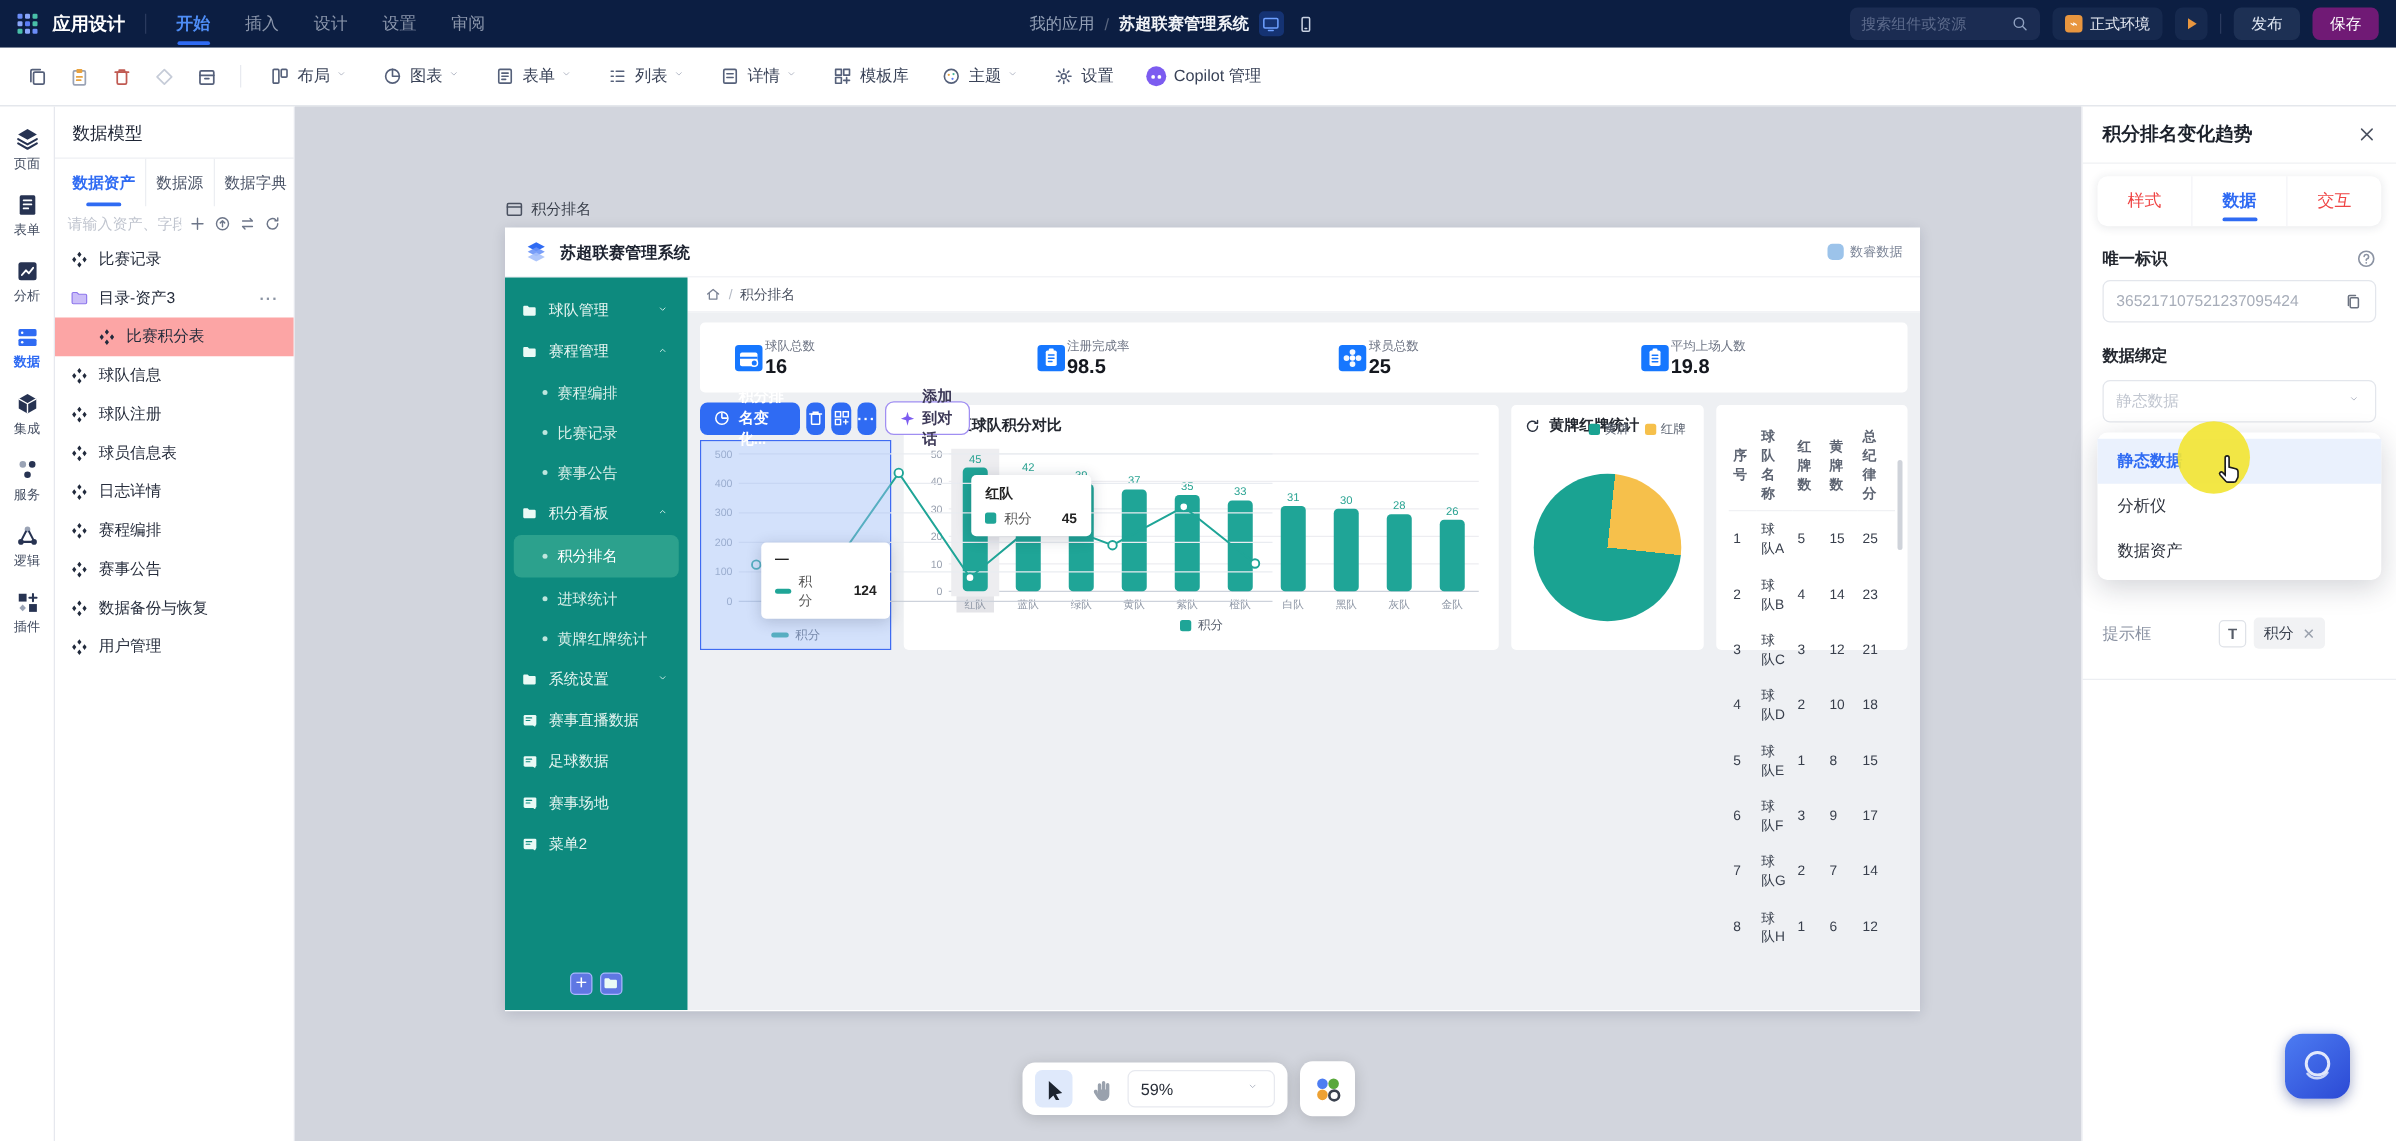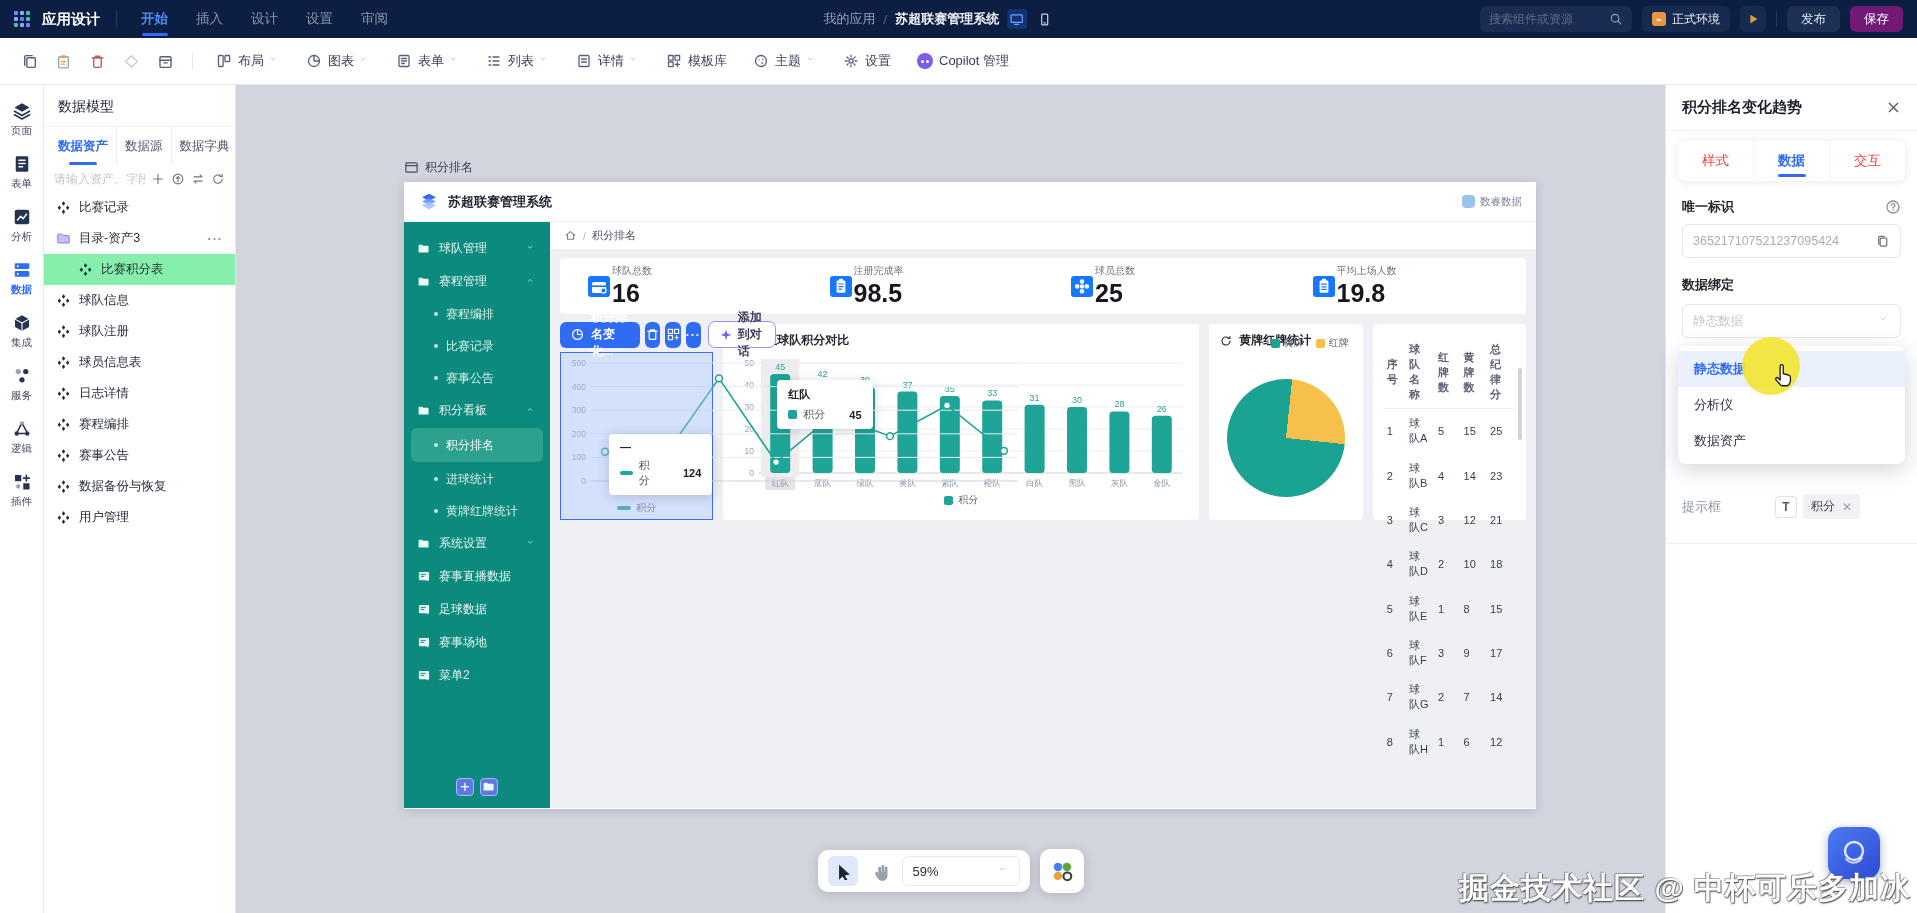--- a/index.html
+++ b/index.html
@@ -47,21 +47,21 @@
 .dp-tab.active{color:#2f6bf3;font-weight:700}
 .dp-tab.active::after{content:"";position:absolute;left:50%;transform:translateX(-50%);bottom:0;width:28px;height:3px;border-radius:2px;background:#2f6bf3}
 .dp-tab+.dp-tab{border-left:1px solid #eceef2}
 .dp-search{margin:7px 10px 4px;display:flex;align-items:center;gap:6px}
 .dp-search input{flex:1;border:none;outline:none;font-size:12px;color:#555;font-family:inherit;min-width:0}
 .dp-search input::placeholder{color:#c0c5cf}
 .dp-ico{color:#6d7689;display:flex;align-items:center;cursor:pointer}
 .tree{flex:1;overflow:hidden;padding-top:2px}
 .titem{height:31px;display:flex;align-items:center;gap:8px;padding:0 12px;font-size:12.5px;color:#262d3c;cursor:pointer}
 .titem.indent{padding-left:34px}
-.titem.selected{background:#86efac}
+.titem.selected{background:#fca5a5}
 .titem .more{margin-left:auto;color:#8a93a2;letter-spacing:1px;font-weight:700}
 
 .canvas{flex:1;position:relative;background:#d2d5dd;overflow:hidden}
 .page-tab{position:absolute;left:168px;top:74px;display:flex;align-items:center;gap:6px;font-size:12px;color:#3a404c}
 .artboard{position:absolute;left:168px;top:97px;width:1132px;height:627px;background:#fff;box-shadow:0 2px 10px rgba(20,30,60,.15)}
 .ab-header{height:40px;display:flex;align-items:center;padding:0 14px;border-bottom:1px solid #eef0f3;gap:8px}
 .ab-title{font-size:13px;font-weight:700;color:#1d2330}
 .ab-brand{margin-left:auto;display:flex;align-items:center;gap:5px;font-size:10.5px;color:#7d8698}
 .brand-dot{width:13px;height:13px;border-radius:4px;background:#9cc3ea;display:inline-block}
 .ab-body{display:flex;height:586px}
@@ -73,21 +73,21 @@
 .tl-child .dot{width:4px;height:4px;border-radius:50%;background:#bfe6de;flex-shrink:0}
 .tl-child.sel{background:#2ca18d;border-radius:6px;margin:1px 7px;padding-left:23px;color:#fff;height:34px}
 .teal-bottom{position:absolute;bottom:12px;left:0;right:0;display:flex;justify-content:center;gap:6px}
 .tb-btn{width:18px;height:18px;border-radius:4px;background:rgba(104,116,238,.9);border:1px solid #aab6ff;color:#fff;display:flex;align-items:center;justify-content:center;cursor:pointer}
 
 .ab-content{flex:1;background:#eef0f3;display:flex;flex-direction:column;min-width:0}
 .crumb{height:28px;background:#fff;display:flex;align-items:center;gap:6px;padding:0 14px;font-size:11px;color:#4a5160;border-bottom:1px solid #eef0f3}
 .stats{margin:8px 10px 0;background:#fff;border-radius:4px;height:56px;display:flex;align-items:center}
 .stat{flex:1;display:flex;align-items:center;padding-left:26px}
 .stat .lab{font-size:10px;color:#6c7383}
-.stat .val{font-size:25px;color:#15181f;font-weight:700;margin-top:1px}
+.stat .val{font-size:16px;color:#15181f;font-weight:700;margin-top:1px}
 .grid{margin:10px 10px 0;display:grid;grid-template-columns:1fr 1fr 1fr 1fr;grid-template-rows:196px 264px;gap:10px}
 .cell1{position:relative}
 .wtoolbar{position:absolute;top:-3px;left:0;display:flex;gap:5px;z-index:6;align-items:center}
 .wt-btn{height:26px;background:#2f6bf3;border-radius:6px;color:#fff;display:flex;align-items:center;justify-content:center;font-size:12px;font-weight:600;cursor:pointer}
 .wt-main{padding:0 10px;gap:6px}
 .wt-sq{width:26px}
 .wt-chat{height:27px;background:#fff;border:1.5px solid #a08ef2;border-radius:7px;display:flex;align-items:center;gap:5px;padding:0 10px;font-size:12px;font-weight:700;color:#3c3857;margin-left:2px;cursor:pointer}
 .line-widget{position:absolute;top:28px;left:0;right:0;bottom:0;background:#fff;border:1.5px solid #3e6bf2}
 .lw-tint{position:absolute;inset:0;background:rgba(158,189,247,.45);pointer-events:none;z-index:3}
 .lw-legend{position:absolute;bottom:4px;left:0;right:0;display:flex;justify-content:center;align-items:center;gap:5px;font-size:10px;color:#5a6270;z-index:2}
@@ -1084,14 +1084,13 @@
       <div class="rp-div"></div>
     </aside>
   </div>
 
   <div class="robot" id="icoRobot">
       <svg width="36" height="36" viewBox="0 0 36 36">
         <circle cx="18" cy="16" r="9" fill="none" stroke="rgba(255,255,255,.85)" stroke-width="2.4"></circle>
         <path d="M10 24c4 5 12 5 16-1" stroke="rgba(255,255,255,.75)" stroke-width="2" fill="none" stroke-linecap="round"></path>
       </svg>
     </div>
-  <div class="watermark">掘金技术社区 @ 中杯可乐多加冰</div>
 </div>
 
 </body></html>

